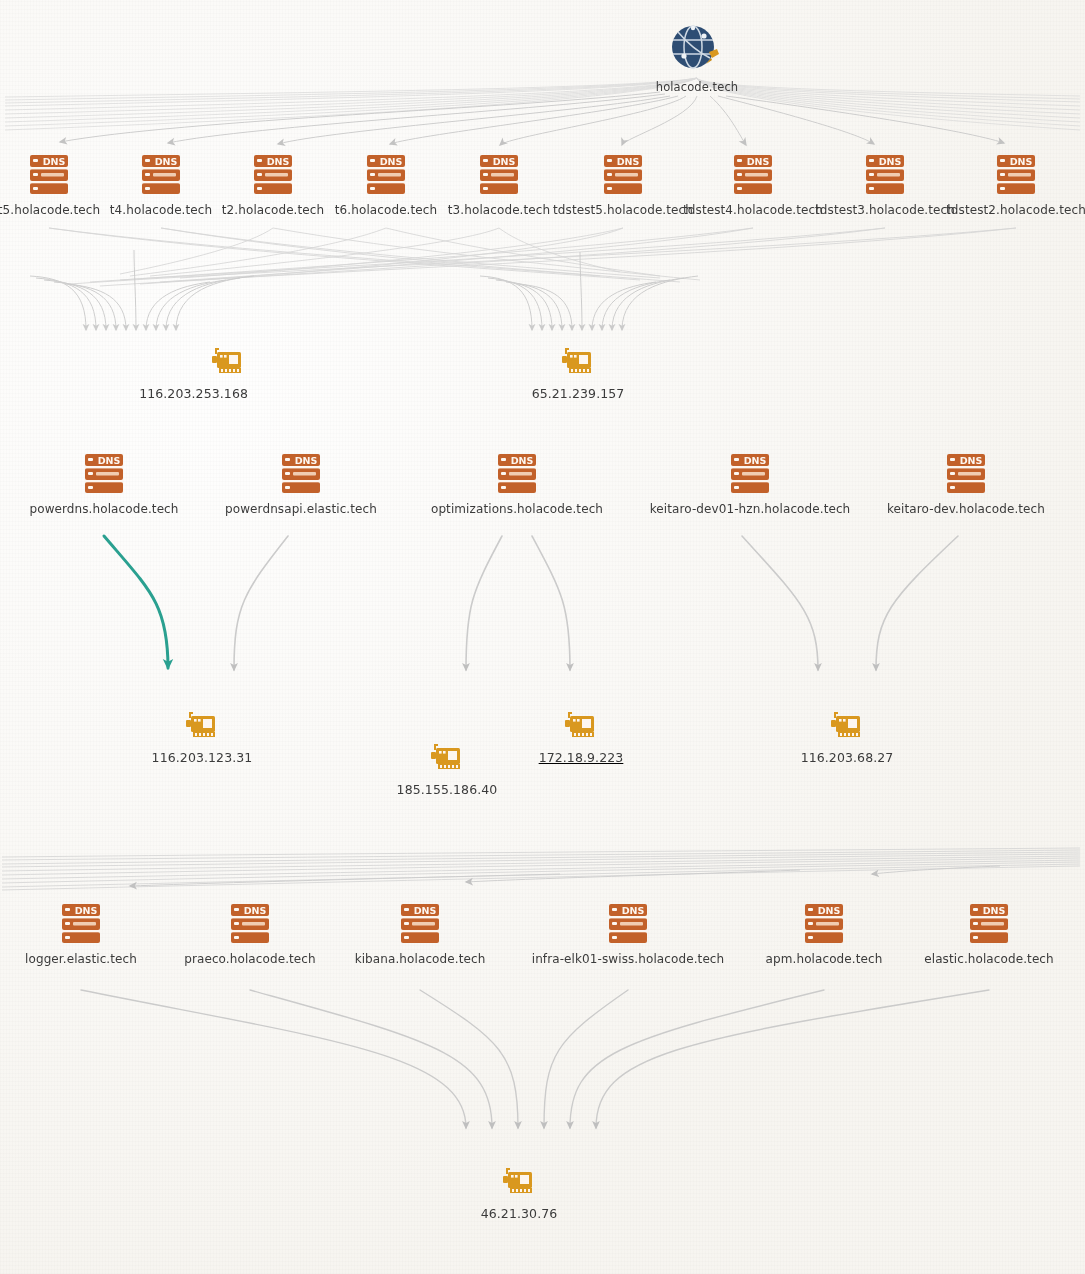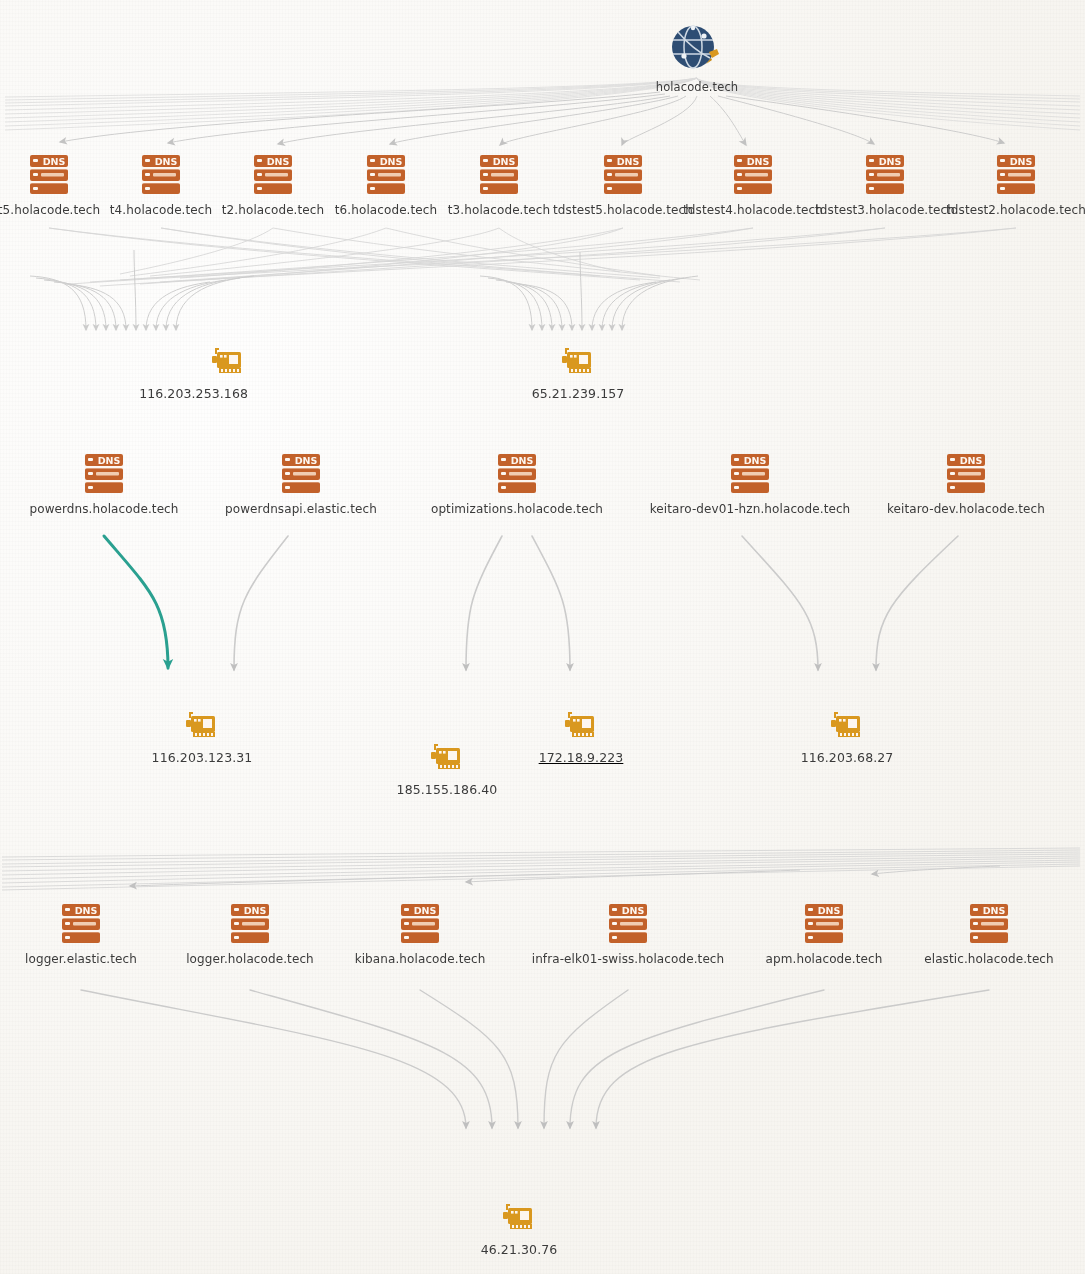--- a/index.html
+++ b/index.html
@@ -618,21 +618,21 @@
             <text x="28" y="12" font-size="9.5" font-weight="bold" fill="#fdf6ef" text-anchor="middle" font-family="DejaVu Sans, sans-serif">DNS</text>
             <rect x="4" y="16" width="38" height="12" rx="2" fill="#c2612a"></rect>
             <rect x="7" y="20" width="5" height="3" rx="1" fill="#fdf6ef"></rect>
             <rect x="15" y="20" width="23" height="3.4" rx="1" fill="#f0cdb2"></rect>
             <rect x="4" y="30" width="38" height="11" rx="2" fill="#c2612a"></rect>
             <rect x="7" y="34" width="5" height="3" rx="1" fill="#fdf6ef"></rect>
             <rect x="4" y="14.4" width="38" height="2" fill="#fdf6ef"></rect>
             <rect x="4" y="28.3" width="38" height="2" fill="#fdf6ef"></rect>
           </svg>
         </span>
-      <span class="node-label">logger.holacode.tech</span>
+      <span class="node-label">praeco.holacode.tech</span>
     </div>
     <div class="node" style="left:420px; top:902px;">
       <span>
           <svg class="icon-dns" viewBox="0 0 46 44">
             <rect x="4" y="2" width="38" height="12" rx="2" fill="#c2612a"></rect>
             <rect x="7" y="6" width="5" height="3" rx="1" fill="#fdf6ef"></rect>
             <text x="28" y="12" font-size="9.5" font-weight="bold" fill="#fdf6ef" text-anchor="middle" font-family="DejaVu Sans, sans-serif">DNS</text>
             <rect x="4" y="16" width="38" height="12" rx="2" fill="#c2612a"></rect>
             <rect x="7" y="20" width="5" height="3" rx="1" fill="#fdf6ef"></rect>
             <rect x="15" y="20" width="23" height="3.4" rx="1" fill="#f0cdb2"></rect>
@@ -691,21 +691,21 @@
             <rect x="7" y="34" width="5" height="3" rx="1" fill="#fdf6ef"></rect>
             <rect x="4" y="14.4" width="38" height="2" fill="#fdf6ef"></rect>
             <rect x="4" y="28.3" width="38" height="2" fill="#fdf6ef"></rect>
           </svg>
         </span>
       <span class="node-label">elastic.holacode.tech</span>
     </div>
   </div>
 
   <div>
-    <div class="node" style="left:519px; top:1200px;">
+    <div class="node" style="left:519px; top:1164px;">
       <span>
           <svg class="icon-nic" viewBox="0 0 40 36">
             <path d="M7,4 h2 v6 h-2 z" fill="#d9981f"></path>
             <path d="M7,4 h4 v2 h-4 z" fill="#d9981f"></path>
             <rect x="9" y="8" width="24" height="16" rx="1.5" fill="#d9981f"></rect>
             <rect x="4" y="12" width="5" height="7" rx="1" fill="#d9981f"></rect>
             <rect x="21" y="11" width="9" height="9" fill="#fdf6ef"></rect>
             <rect x="12" y="11" width="2.6" height="2.6" fill="#fdf6ef"></rect>
             <rect x="16" y="11" width="2.6" height="2.6" fill="#fdf6ef"></rect>
             <path d="M11,24 h22 v5 h-22 z" fill="#d9981f"></path>

